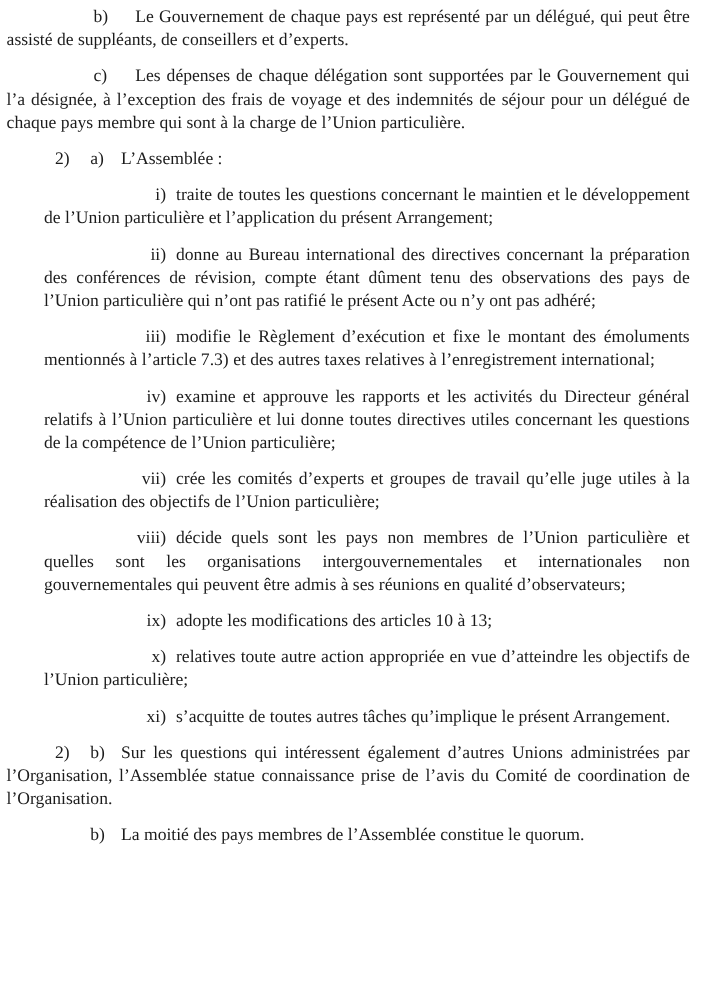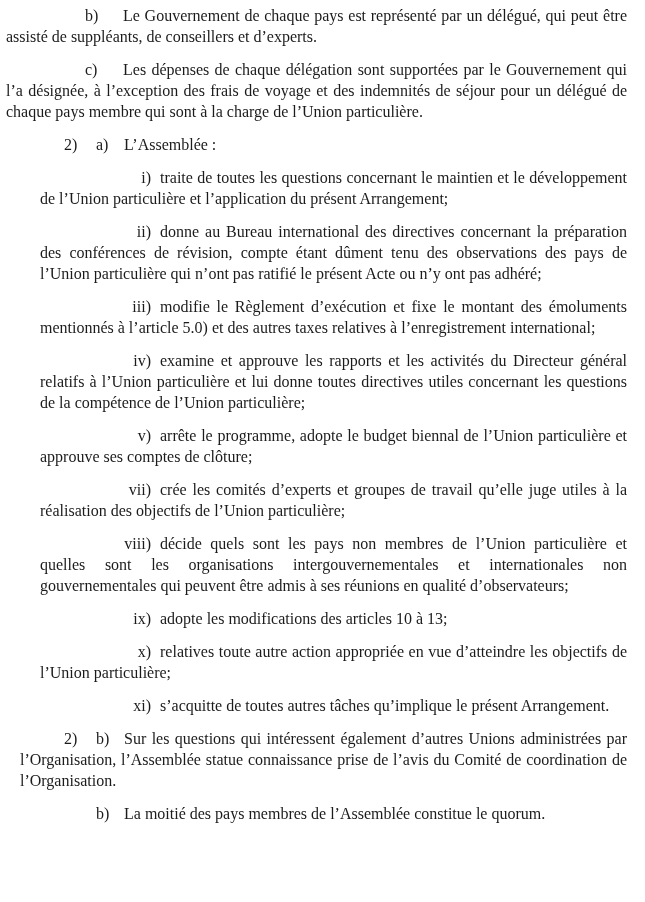--- a/index.html
+++ b/index.html
@@ -24,21 +24,21 @@
   }
   p.para:last-child { margin-bottom: 0; }
   
   p.letter { text-indent: 79px; }
   p.letter .lbl {
     display: inline-block;
     width: 38px;
     text-indent: 0;
   }
   
-  p.numletter { text-indent: 44px; margin-left: 14px; }
+  p.numletter { text-indent: 44px; }
   p.numletter .num {
     display: inline-block;
     width: 32px;
     text-indent: 0;
   }
   p.numletter .ltr {
     display: inline-block;
     width: 28px;
     text-indent: 0;
   }
@@ -55,23 +55,22 @@
 </head>
 <body>
 
 <div class="page">
   <div class="doc-body">
       <p class="para letter"><span class="lbl">b)</span><span>Le Gouvernement de chaque pays est représenté par un délégué, qui peut être assisté de suppléants, de conseillers et d’experts.</span></p>
       <p class="para letter"><span class="lbl">c)</span><span>Les dépenses de chaque délégation sont supportées par le Gouvernement qui l’a désignée, à l’exception des frais de voyage et des indemnités de séjour pour un délégué de chaque pays membre qui sont à la charge de l’Union particulière.</span></p>
       <p class="para numletter"><span class="num">2)</span><span class="ltr">a)</span><span>L’Assemblée :</span></p>
       <p class="para roman"><span class="rom">i)</span><span>traite de toutes les questions concernant le maintien et le développement de l’Union particulière et l’application du présent Arrangement;</span></p>
       <p class="para roman"><span class="rom">ii)</span><span>donne au Bureau international des directives concernant la préparation des conférences de révision, compte étant dûment tenu des observations des pays de l’Union particulière qui n’ont pas ratifié le présent Acte ou n’y ont pas adhéré;</span></p>
-      <p class="para roman"><span class="rom">iii)</span><span>modifie le Règlement d’exécution et fixe le montant des émoluments mentionnés à l’article 5.0) et des autres taxes relatives à l’enregistrement international;</span></p>
+      <p class="para roman"><span class="rom">iii)</span><span>modifie le Règlement d’exécution et fixe le montant des émoluments mentionnés à l’article 7.3) et des autres taxes relatives à l’enregistrement international;</span></p>
       <p class="para roman"><span class="rom">iv)</span><span>examine et approuve les rapports et les activités du Directeur général relatifs à l’Union particulière et lui donne toutes directives utiles concernant les questions de la compétence de l’Union particulière;</span></p>
-      <p class="para roman"><span class="rom">v)</span><span>arrête le programme, adopte le budget biennal de l’Union particulière et approuve ses comptes de clôture;</span></p>
       <p class="para roman"><span class="rom">vii)</span><span>crée les comités d’experts et groupes de travail qu’elle juge utiles à la réalisation des objectifs de l’Union particulière;</span></p>
       <p class="para roman"><span class="rom">viii)</span><span>décide quels sont les pays non membres de l’Union particulière et quelles sont les organisations intergouvernementales et internationales non gouvernementales qui peuvent être admis à ses réunions en qualité d’observateurs;</span></p>
       <p class="para roman"><span class="rom">ix)</span><span>adopte les modifications des articles 10 à 13;</span></p>
       <p class="para roman"><span class="rom">x)</span><span>relatives toute autre action appropriée en vue d’atteindre les objectifs de l’Union particulière;</span></p>
       <p class="para roman"><span class="rom">xi)</span><span>s’acquitte de toutes autres tâches qu’implique le présent Arrangement.</span></p>
       <p class="para numletter"><span class="num">2)</span><span class="ltr">b)</span><span>Sur les questions qui intéressent également d’autres Unions administrées par l’Organisation, l’Assemblée statue connaissance prise de l’avis du Comité de coordination de l’Organisation.</span></p>
       <p class="para numletter"><span class="num"></span><span class="ltr">b)</span><span>La moitié des pays membres de l’Assemblée constitue le quorum.</span></p>
     </div>
 </div>
 

